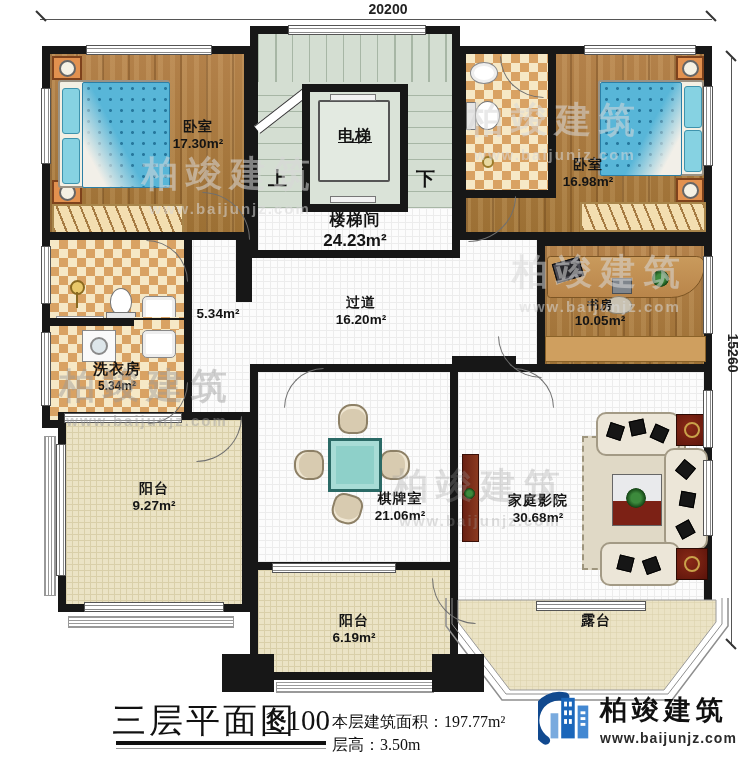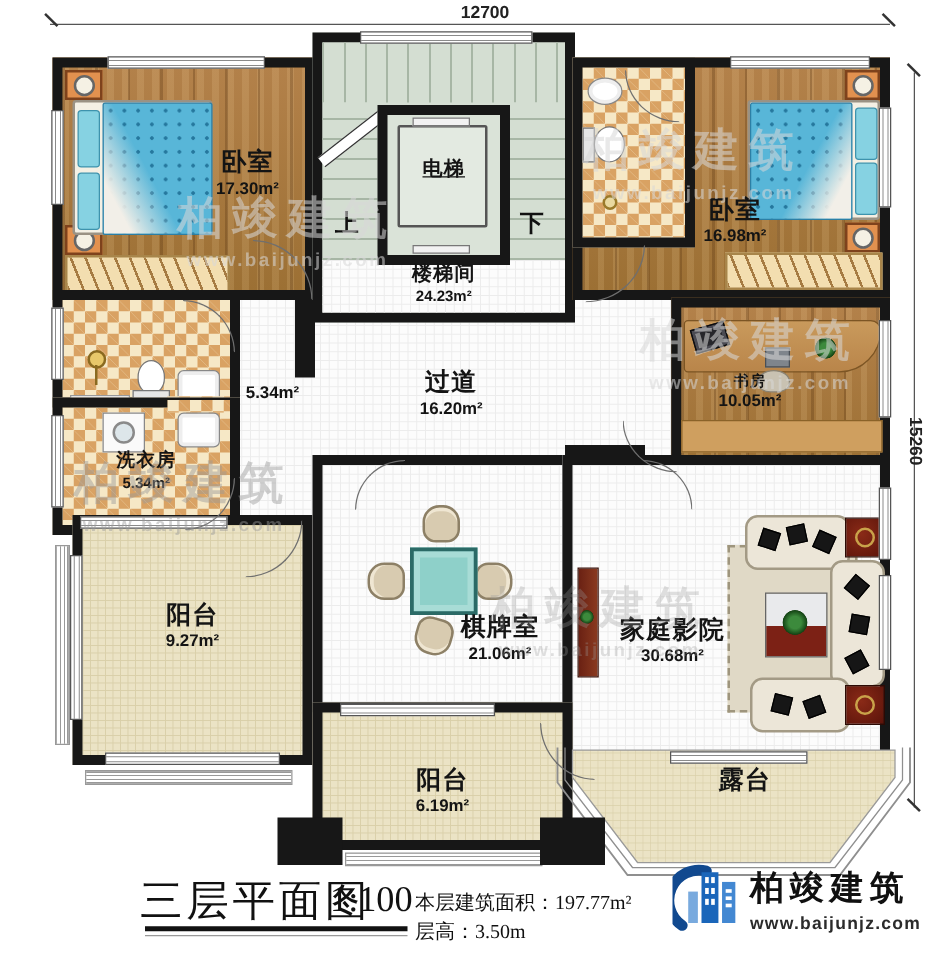--- a/index.html
+++ b/index.html
@@ -34,21 +34,21 @@
         background-image:linear-gradient(90deg,#8a8a8a 1px,transparent 1px);background-size:4px 100%;background-position:2px 0;}
   .rail-h{position:absolute;background:#fff;background-image:repeating-linear-gradient(0deg,#999 0 1px,transparent 1px 3px);border:1px solid #999;}
   .rail-v{position:absolute;background:#fff;background-image:repeating-linear-gradient(90deg,#999 0 1px,transparent 1px 3px);border:1px solid #999;}
   .arc{position:absolute;border:1.6px solid #6f6f6f;}
   .arc.tl{border-radius:100% 0 0 0;border-right-color:transparent;border-bottom-color:transparent;}
   .arc.tr{border-radius:0 100% 0 0;border-left-color:transparent;border-bottom-color:transparent;}
   .arc.bl{border-radius:0 0 0 100%;border-right-color:transparent;border-top-color:transparent;}
   .arc.br{border-radius:0 0 100% 0;border-left-color:transparent;border-top-color:transparent;}
   
   .label{position:absolute;text-align:center;font-weight:700;color:#141414;line-height:1.25;}
-  .label .nm{display:block;font-size:20px;letter-spacing:1px;}
+  .label .nm{display:block;font-size:14px;letter-spacing:1px;}
   .label .ar{display:block;font-size:13.5px;}
   .label.sm .nm{font-size:15px;}
   .label.sm .ar{font-size:12px;}
   .dimtxt{position:absolute;font:700 14px "Liberation Sans","DejaVu Sans",sans-serif;color:#222;text-align:center;}
   .updown{position:absolute;font:700 19px "Liberation Sans","DejaVu Sans",sans-serif;color:#111;}
   .tick{position:absolute;width:14px;height:2px;background:#333;transform:rotate(45deg);}
   
   .bedframe{position:absolute;background:#f4f0e4;border:2px solid #9a9284;border-radius:3px;box-sizing:border-box;}
   .quilt{position:absolute;border:1px solid #2c7fa5;border-radius:2px;background-color:#58b6d8;
          background-image:linear-gradient(62deg,#f2efe8 16%,rgba(242,239,232,0) 44%),
@@ -87,21 +87,21 @@
   #brand-url{font-size:14px;font-weight:700;letter-spacing:1px;color:#2b2b2b;}
 </style>
 </head>
 <body>
 
 <div id="page">
 
   <div class="a" style="left:40px;top:19px;width:672px;height:0;border-top:1px solid #555;"></div>
   <div class="tick" style="left:34px;top:15px;"></div>
   <div class="tick" style="left:704px;top:15px;"></div>
-  <div class="dimtxt" style="left:313px;top:1px;width:150px;">12700</div>
+  <div class="dimtxt" style="left:313px;top:1px;width:150px;">20200</div>
 
   <div class="a" style="left:731px;top:58px;width:0;height:588px;border-left:1px solid #555;"></div>
   <div class="tick" style="left:724px;top:55px;"></div>
   <div class="tick" style="left:724px;top:643px;"></div>
   <div class="dimtxt" style="left:693px;top:345px;width:80px;transform:rotate(90deg);">15260</div>
 
   <div class="a whitegrid" style="left:186px;top:232px;width:360px;height:146px;"></div>
   <div class="a whitegrid" style="left:186px;top:232px;width:64px;height:188px;"></div>
 
   <div class="room wood" style="left:42px;top:46px;width:210px;height:194px;"></div>
@@ -131,21 +131,21 @@
   <div class="a" style="left:318px;top:100px;width:68px;height:78px;background:#e3eae1;border:2px solid #555;border-radius:2px;"></div>
   <div class="a" style="left:330px;top:94px;width:44px;height:5px;background:#f2f2f2;border:1px solid #777;"></div>
   <div class="a" style="left:330px;top:196px;width:44px;height:5px;background:#f2f2f2;border:1px solid #777;"></div>
   <div class="label" style="left:310px;top:126px;width:90px;text-decoration:underline;">
     <span class="nm" style="font-size:16px;">电梯</span>
   </div>
   <div class="updown" style="left:268px;top:166px;">上</div>
   <div class="updown" style="left:416px;top:166px;">下</div>
   <div class="label" style="left:300px;top:210px;width:110px;">
     <span class="nm" style="font-size:16px;">楼梯间</span>
-    <span class="ar" style="font-size:12px;text-align:center;">24.23m²</span>
+    <span class="ar" style="font-size:17px;text-align:center;">24.23m²</span>
   </div>
 
   <div class="room wood" style="left:458px;top:46px;width:254px;height:194px;"></div>
   <div class="nstand" style="left:676px;top:56px;width:28px;height:24px;">
       <span class="lamp"></span>
     </div>
   <div class="nstand" style="left:676px;top:178px;width:28px;height:24px;">
       <span class="lamp"></span>
     </div>
   <div class="bedframe" style="left:598px;top:80px;width:106px;height:96px;"></div>

